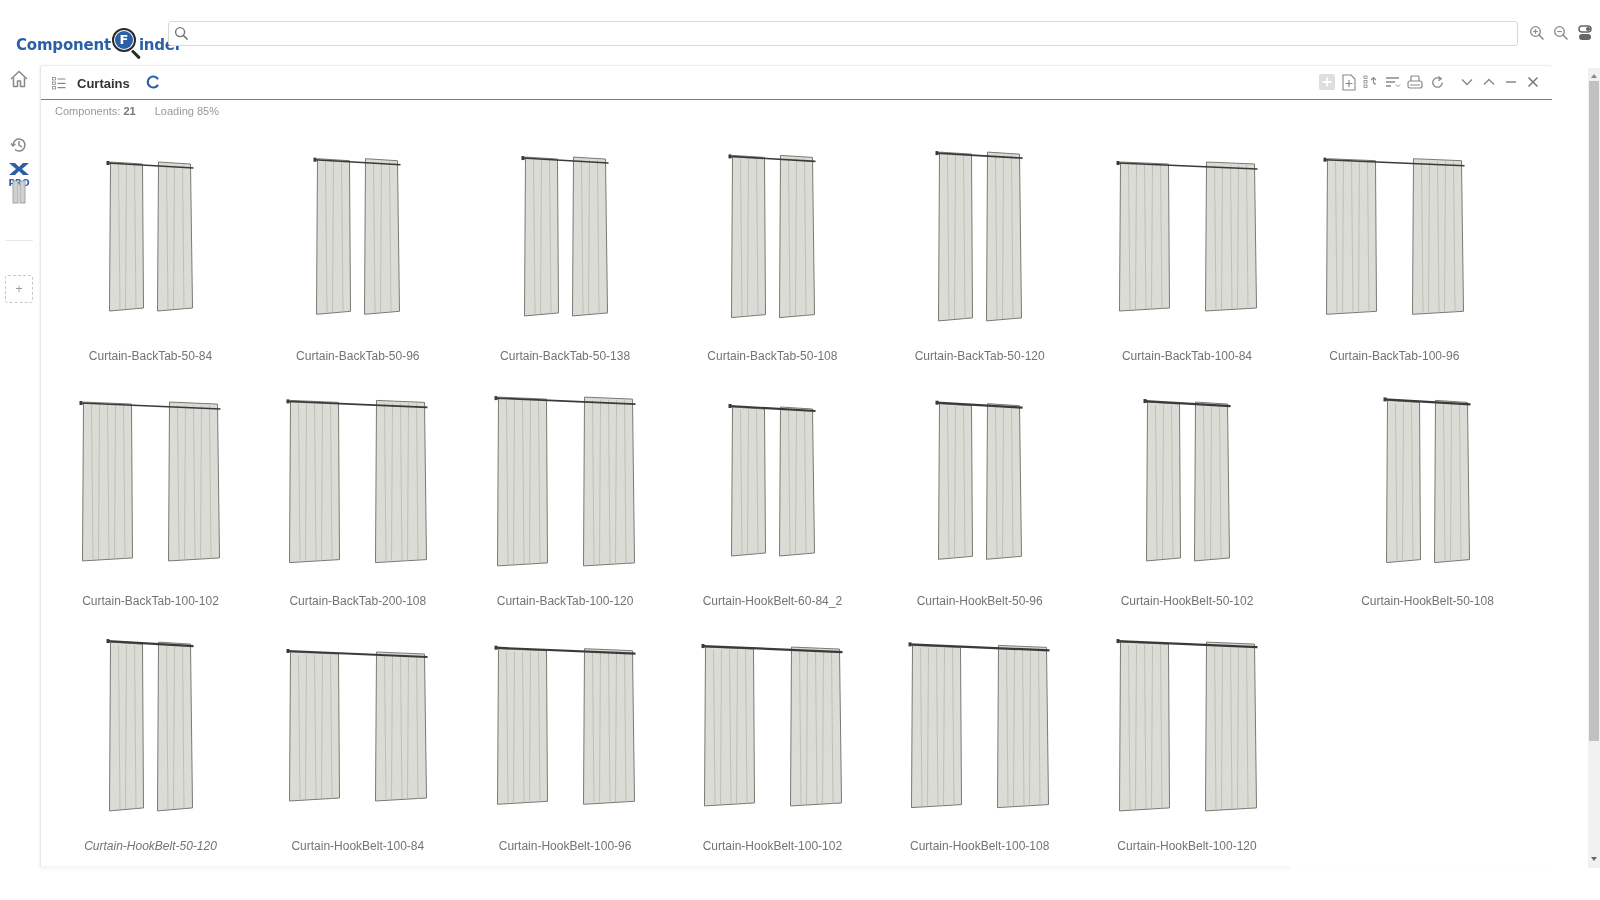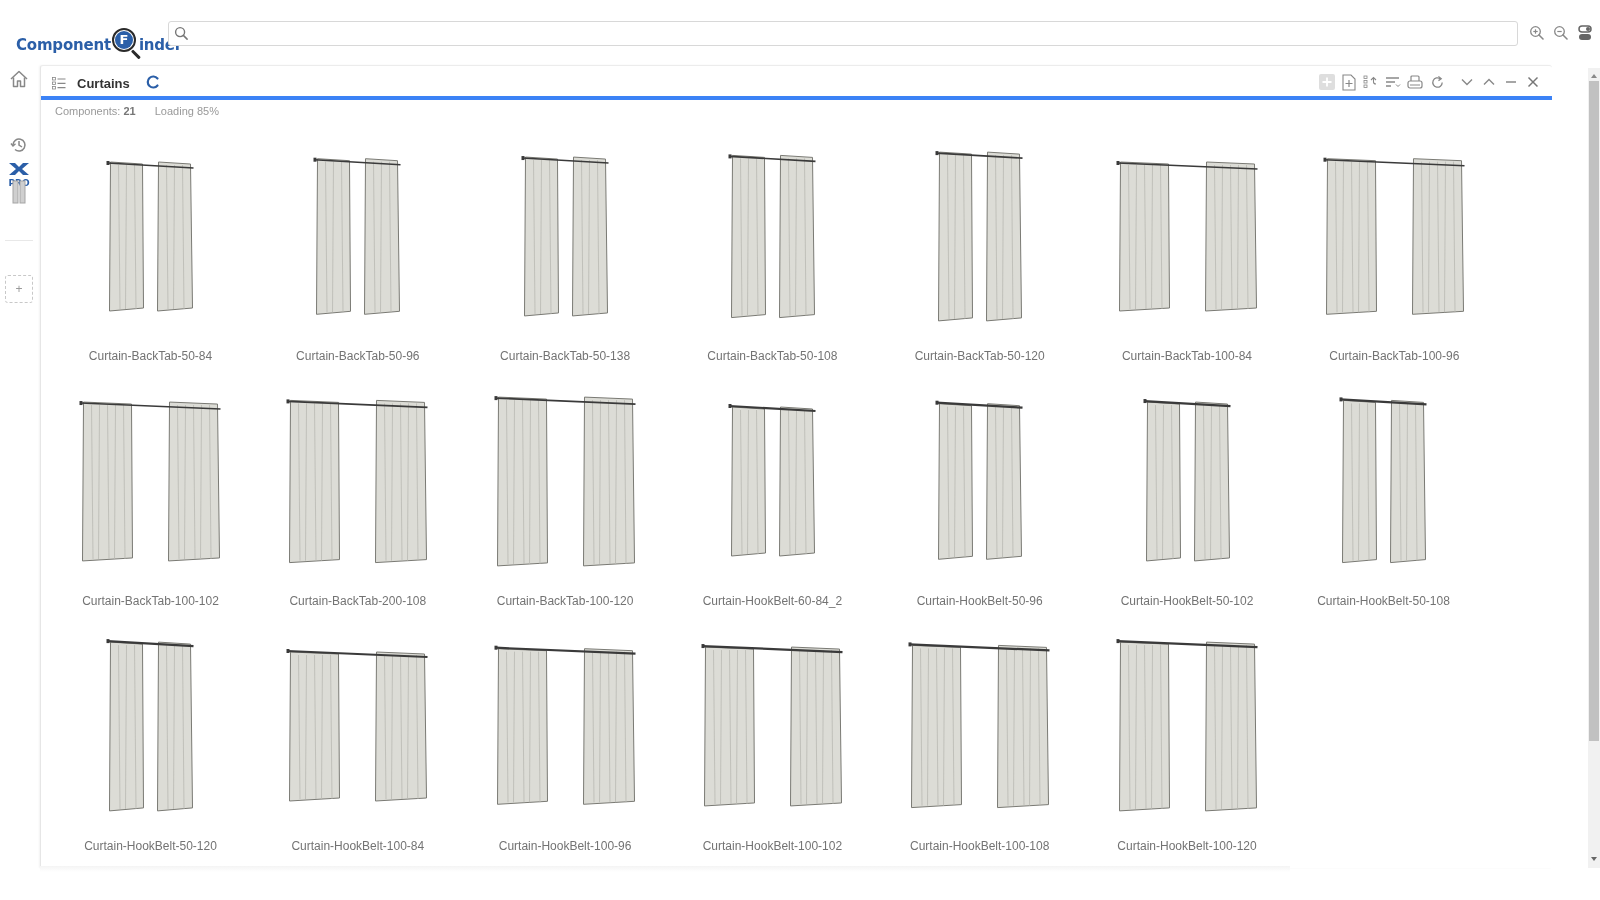--- a/index.html
+++ b/index.html
@@ -24,21 +24,21 @@
   
   .rail { position: absolute; left: 0; top: 62px; width: 38px; height: 838px; background: #fff; }
   .rail-item { position: absolute; left: 6px; width: 26px; height: 26px; display: flex; align-items: center; justify-content: center; }
   .rail-pro { position: absolute; left: 7px; top: 100px; width: 24px; text-align: center; }
   .rail-pro .pro { font-family: "DejaVu Sans", sans-serif; font-weight: bold; font-size: 9px; color: #2b5fa8; display: block; margin-top: -2px; }
   .rail-div { position: absolute; left: 5px; top: 178px; width: 28px; height: 1px; background: #e8e8e8; }
   .rail-add { position: absolute; left: 5px; top: 213px; width: 28px; height: 28px; border: 1px dashed #c8c8c8; border-radius: 3px; color: #999; font-size: 12px; text-align: center; line-height: 26px; }
 
   
   .panel { position: absolute; left: 40px; top: 65px; width: 1512px; height: 803px; background: #fff; border-left: 1px solid #e6e6e6; border-top: 1px solid #ececec; border-radius: 3px 3px 0 0; box-shadow: -1px 0 2px rgba(0,0,0,0.05); overflow: hidden; }
-  .panel-header { position: absolute; left: 0; top: 0; width: 100%; height: 34px; border-bottom: 4px solid #3b82f6; }
+  .panel-header { position: absolute; left: 0; top: 0; width: 100%; height: 34px; border-bottom: 1px solid #3b82f6; }
   .ph-menu { position: absolute; left: 11px; top: 10px; }
   .ph-title { position: absolute; left: 36px; top: 10px; font-size: 13px; font-weight: bold; color: #333; }
   .ph-spinner { position: absolute; left: 105px; top: 9px; }
   .ph-tools { position: absolute; right: 10px; top: 7px; display: flex; align-items: center; gap: 4px; }
   .tool { width: 18px; height: 18px; display: flex; align-items: center; justify-content: center; }
   .tool.gap { margin-left: 8px; }
 
   .stats { position: absolute; left: 14px; top: 39px; font-size: 11px; color: #999; display: flex; gap: 19px; }
   .stats b { color: #777; }
 
@@ -464,38 +464,38 @@
       <path d="M111.5 21.049999999999997 L143.5 23.049999999999997 L145.5 176.95 L110.5 179.95 Z" fill="#dcdcd6" stroke="#7a7a74" stroke-width="1"></path>
             <line x1="119.5" y1="24.049999999999997" x2="121" y2="177.95" stroke="#b9b9b2" stroke-width="0.8"></line>
             <line x1="127.5" y1="24.049999999999997" x2="126.5" y2="177.95" stroke="#b9b9b2" stroke-width="0.8"></line>
             <line x1="135.5" y1="24.049999999999997" x2="137" y2="177.95" stroke="#b9b9b2" stroke-width="0.8"></line>
       <line x1="60.5" y1="20.049999999999997" x2="146.5" y2="25.049999999999997" stroke="#3a3a3a" stroke-width="2.2"></line>
       <rect x="59.5" y="18.049999999999997" width="3" height="4" fill="#3a3a3a"></rect>
     </svg>
         </div>
         <div class="label">Curtain-HookBelt-50-102</div>
       </div>
-      <div class="card" style="left: 1239px; top: 245px;">
+      <div class="card" style="left: 1283px; top: 245px;">
         <div class="thumb">
           <svg width="207" height="200" viewBox="0 0 207 200">
       <path d="M63.5 19.400000000000006 L95.5 21.400000000000006 L96.5 178.6 L62.5 181.6 Z" fill="#dcdcd6" stroke="#7a7a74" stroke-width="1"></path>
             <line x1="71.5" y1="22.400000000000006" x2="73" y2="179.6" stroke="#b9b9b2" stroke-width="0.8"></line>
             <line x1="79.5" y1="22.400000000000006" x2="78.5" y2="179.6" stroke="#b9b9b2" stroke-width="0.8"></line>
             <line x1="87.5" y1="22.400000000000006" x2="89" y2="179.6" stroke="#b9b9b2" stroke-width="0.8"></line>
       <path d="M111.5 19.400000000000006 L143.5 21.400000000000006 L145.5 178.6 L110.5 181.6 Z" fill="#dcdcd6" stroke="#7a7a74" stroke-width="1"></path>
             <line x1="119.5" y1="22.400000000000006" x2="121" y2="179.6" stroke="#b9b9b2" stroke-width="0.8"></line>
             <line x1="127.5" y1="22.400000000000006" x2="126.5" y2="179.6" stroke="#b9b9b2" stroke-width="0.8"></line>
             <line x1="135.5" y1="22.400000000000006" x2="137" y2="179.6" stroke="#b9b9b2" stroke-width="0.8"></line>
       <line x1="60.5" y1="18.400000000000006" x2="146.5" y2="23.400000000000006" stroke="#3a3a3a" stroke-width="2.2"></line>
       <rect x="59.5" y="16.400000000000006" width="3" height="4" fill="#3a3a3a"></rect>
     </svg>
         </div>
         <div class="label">Curtain-HookBelt-50-108</div>
       </div>
-      <div class="card" style="left: 6px; top: 490px;">
+      <div class="card" style="left: 6px; top: 490px; font-style: italic;">
         <div class="thumb">
           <svg width="207" height="200" viewBox="0 0 207 200">
       <path d="M63.5 16.099999999999994 L95.5 18.099999999999994 L96.5 181.9 L62.5 184.9 Z" fill="#dcdcd6" stroke="#7a7a74" stroke-width="1"></path>
             <line x1="71.5" y1="19.099999999999994" x2="73" y2="182.9" stroke="#b9b9b2" stroke-width="0.8"></line>
             <line x1="79.5" y1="19.099999999999994" x2="78.5" y2="182.9" stroke="#b9b9b2" stroke-width="0.8"></line>
             <line x1="87.5" y1="19.099999999999994" x2="89" y2="182.9" stroke="#b9b9b2" stroke-width="0.8"></line>
       <path d="M111.5 16.099999999999994 L143.5 18.099999999999994 L145.5 181.9 L110.5 184.9 Z" fill="#dcdcd6" stroke="#7a7a74" stroke-width="1"></path>
             <line x1="119.5" y1="19.099999999999994" x2="121" y2="182.9" stroke="#b9b9b2" stroke-width="0.8"></line>
             <line x1="127.5" y1="19.099999999999994" x2="126.5" y2="182.9" stroke="#b9b9b2" stroke-width="0.8"></line>
             <line x1="135.5" y1="19.099999999999994" x2="137" y2="182.9" stroke="#b9b9b2" stroke-width="0.8"></line>

